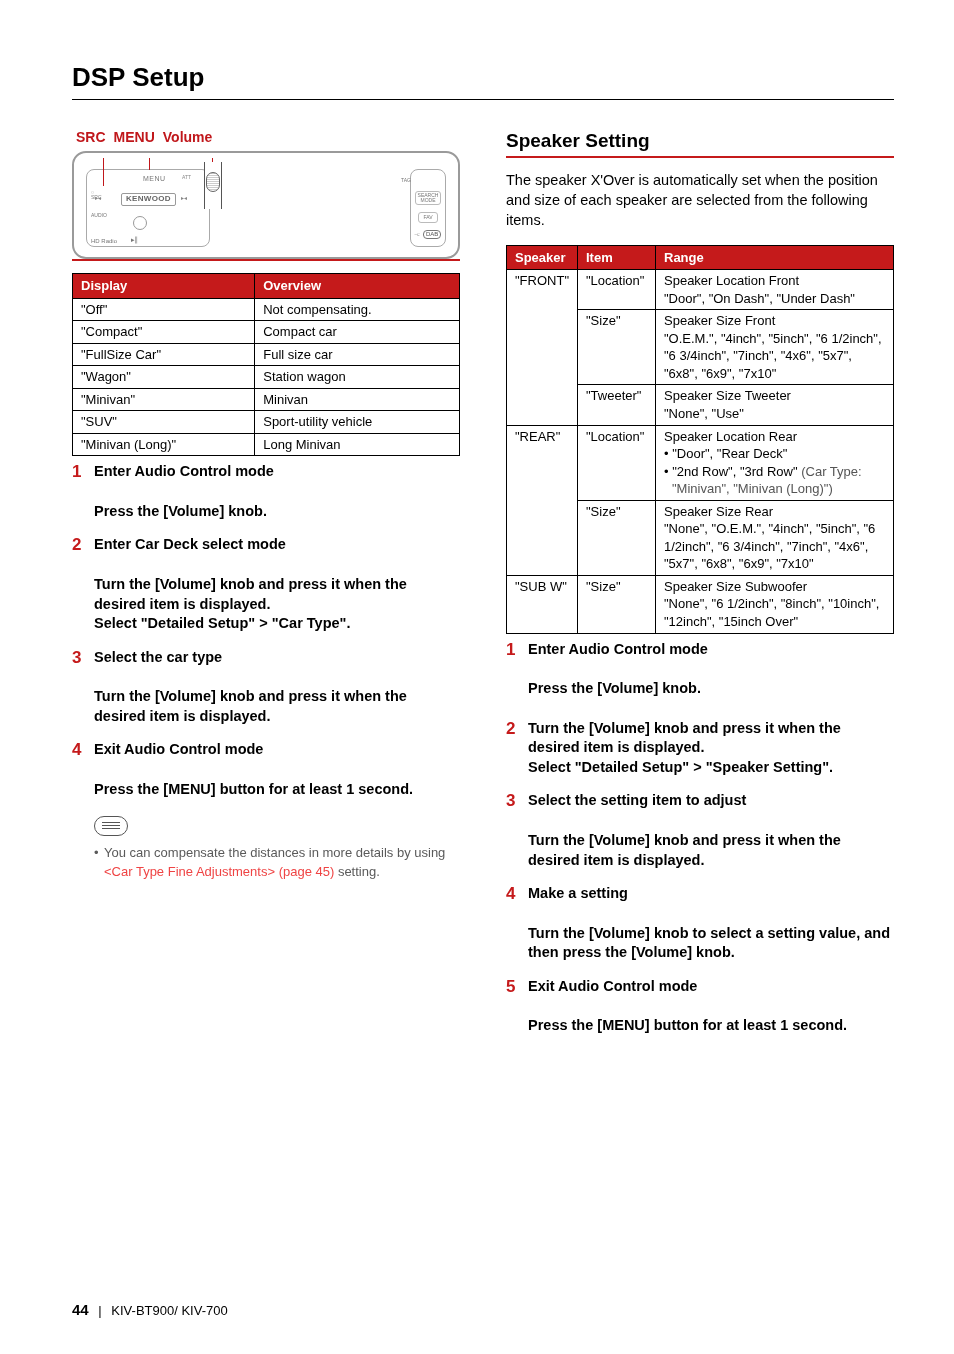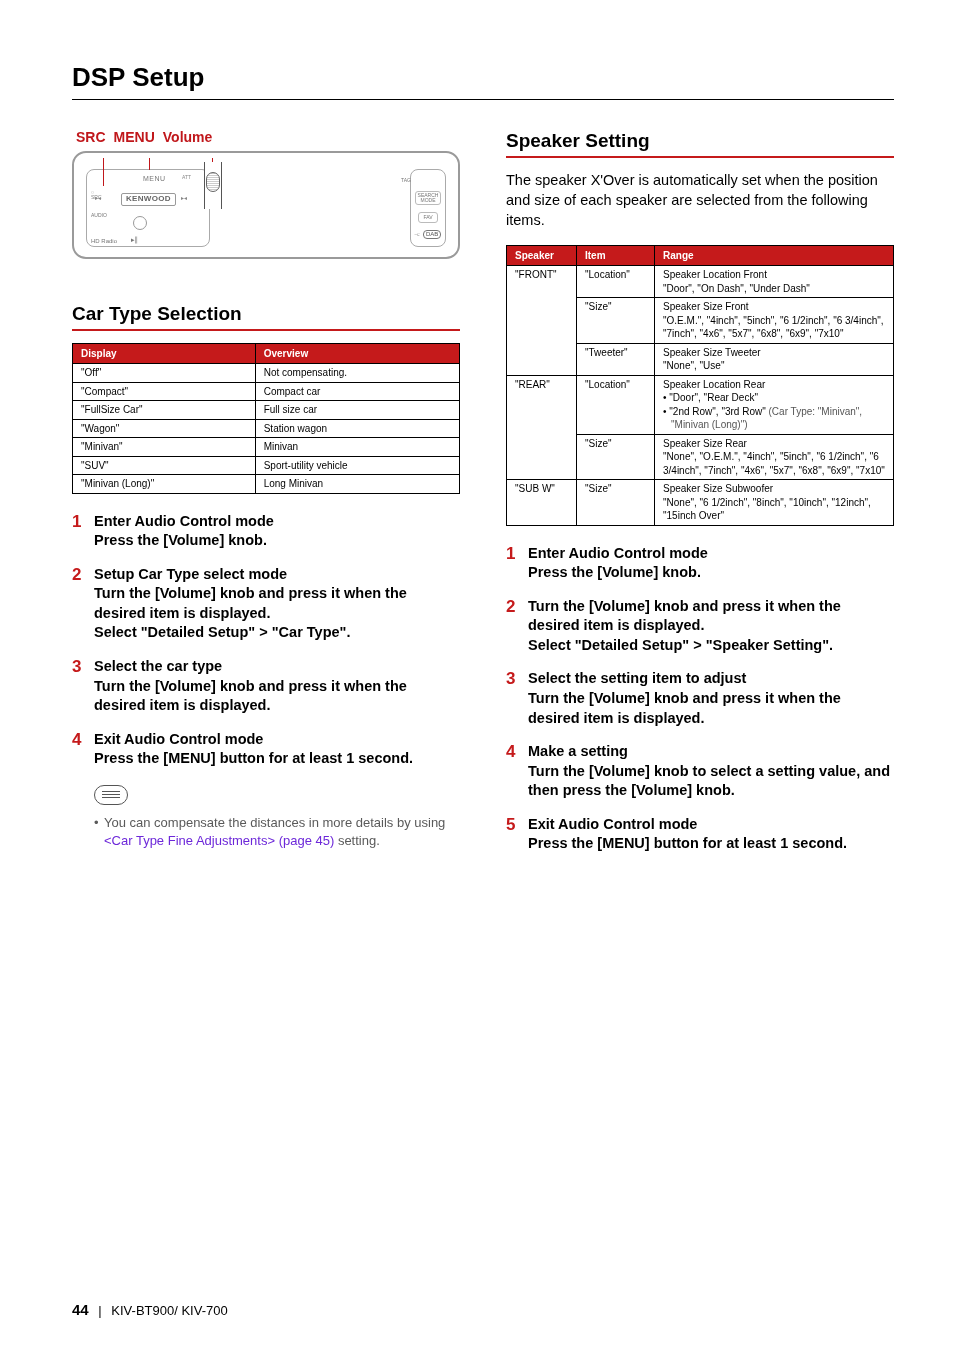--- a/index.html
+++ b/index.html
@@ -108,22 +108,22 @@
     margin-bottom: 12px;
   }
   .intro {
     font-size: 14.5px;
     line-height: 1.4;
     margin-bottom: 14px;
   }
   table.t {
     border-collapse: collapse;
     width: 100%;
-    font-size: 10px;
-    margin-bottom: 18px;
+    font-size: 13px;
+    margin-bottom: 6px;
   }
   table.t th {
     background: #c51a1b;
     color: #fff;
     text-align: left;
     padding: 3px 8px;
     font-weight: 700;
     border: 1px solid #000;
   }
   table.t td {
@@ -151,20 +151,21 @@
     top: -1px;
     font-weight: 800;
     color: #c51a1b;
     font-size: 17px;
   }
   ol.steps > li .st-title {
     font-weight: 700;
   }
   ol.steps > li .st-body {
     font-weight: 700;
+    margin-top: 20px;
   }
   ol.steps > li .chev { font-weight:700; }
   .note-icon {
     display:inline-block;
     width: 34px; height:20px;
     border:1.5px solid #555;
     border-radius: 14px;
     position: relative;
     margin: 2px 0 4px 22px;
   }
@@ -177,21 +178,21 @@
     color: #5a5a5a;
     padding-left: 32px;
     position: relative;
     line-height:1.4;
   }
   .note-text::before{
     content:"•";
     position:absolute; left:22px; top:0;
     color:#5a5a5a;
   }
-  .note-text .link { color:#6d28d9; }
+  .note-text .link { color:#ef4444; }
   .sub-bullet { display:block; padding-left:8px; text-indent:-8px; }
   .sub-muted { color:#555; }
 
   .footer {
     position:absolute;
     bottom: 34px;
     left: 72px;
     font-size: 13px;
     color:#000;
   }
@@ -237,21 +238,20 @@
           <span class="btn" style="white-space:pre; font-size:5px; line-height:1;">SEARCH
 MODE</span>
           <span class="fav">FAV</span>
           <span class="usb-row">
             <span>⎯⊂</span>
             <span class="badge">DAB</span>
           </span>
         </div>
       </div>
 
-      <h2 class="section-title">Car Type Selection</h2>
       <hr class="section-rule">
 
       <table class="t">
         <thead>
           <tr>
             <th>Display</th>
             <th>Overview</th>
           </tr>
         </thead>
         <tbody id="car-type-body">
@@ -285,21 +285,21 @@
             </tr>
           </tbody>
       </table>
 
       <ol class="steps" id="left-steps">
           <li>
             <div class="st-title">Enter Audio Control mode</div>
             <div class="st-body">Press the [Volume] knob.</div>
           </li>
           <li>
-            <div class="st-title">Setup Car Type select mode</div>
+            <div class="st-title">Enter Car Deck select mode</div>
             <div class="st-body">Turn the [Volume] knob and press it when the desired item is displayed.<br>Select "Detailed Setup" <span class="chev">&gt;</span> "Car Type".</div>
           </li>
           <li>
             <div class="st-title">Select the car type</div>
             <div class="st-body">Turn the [Volume] knob and press it when the desired item is displayed.</div>
           </li>
           <li>
             <div class="st-title">Exit Audio Control mode</div>
             <div class="st-body">Press the [MENU] button for at least 1 second.</div>
           </li>

